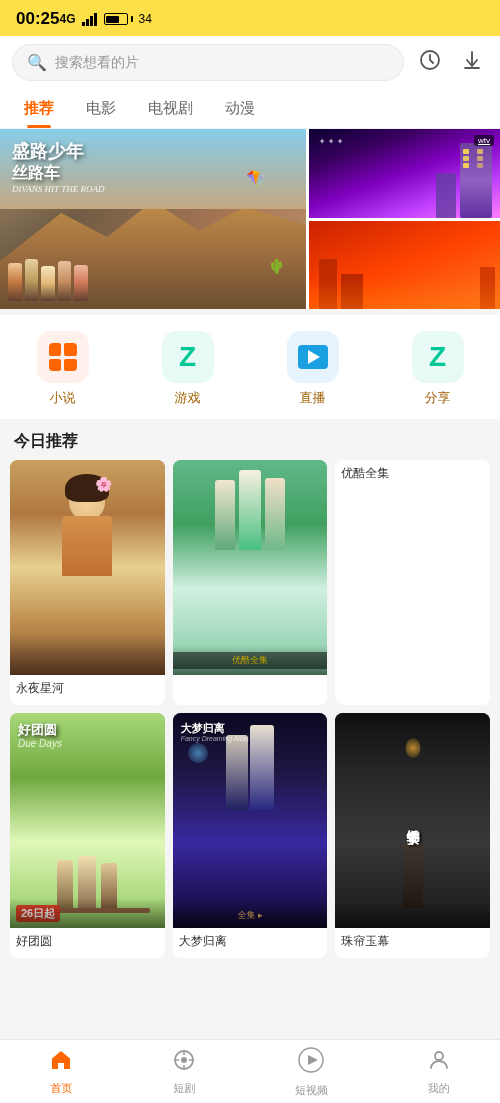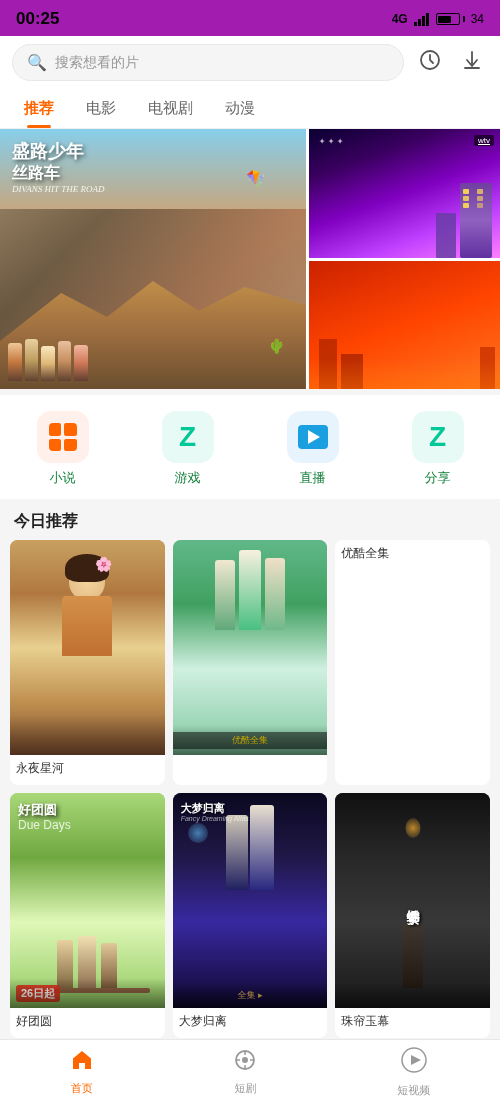--- a/index.html
+++ b/index.html
@@ -7,23 +7,23 @@
     body {
       width: 500px;
       min-height: 1103px;
       background: #f5f5f5;
       font-family: -apple-system, 'PingFang SC', 'Helvetica Neue', sans-serif;
       overflow-x: hidden;
     }
 
     
     .status-bar {
-      background: #a21caf;
-      display: flex;
-      justify-content: space-between;
+      background: #fde047;
+      display: flex;
+      justify-content: flex-start;
       align-items: center;
       padding: 6px 16px 4px;
       height: 36px;
     }
     .status-time {
       font-size: 17px;
       font-weight: 600;
       color: #000;
     }
     .status-icons {
@@ -122,21 +122,21 @@
       width: 24px;
       height: 3px;
       background: #ff6600;
       border-radius: 2px;
     }
 
     
     .banner-section {
       display: flex;
       gap: 3px;
-      height: 260px;
+      height: 180px;
       background: #fff;
     }
     .banner-main {
       flex: 1.6;
       background: linear-gradient(135deg, #c4a882, #8b7355, #d4956a, #e8c090);
       position: relative;
       overflow: hidden;
     }
     .banner-main-overlay {
       position: absolute;
@@ -218,21 +218,21 @@
       align-items: center;
       justify-content: center;
       font-size: 26px;
     }
     .cat-novel { background: #fff0eb; }
     .cat-game { background: #e8faf5; }
     .cat-live { background: #e8f4fd; }
     .cat-share { background: #e8faf5; }
     .category-label {
       font-size: 13px;
-      color: #15803d;
+      color: #a16207;
     }
 
     
     .section-title {
       background: #f5f5f5;
       padding: 12px 14px 8px;
       font-size: 16px;
       font-weight: 700;
       color: #222;
     }
@@ -579,21 +579,21 @@
       <div style="position:absolute;bottom:20px;left:50%;transform:translateX(-50%);display:flex;gap:5px;align-items:flex-end;">
         <div style="width:16px;height:48px;background:linear-gradient(180deg,#e8d0a0,#806840);border-radius:3px 3px 0 0;"></div>
         <div style="width:18px;height:52px;background:linear-gradient(180deg,#f0e0b0,#907050);border-radius:3px 3px 0 0;"></div>
         <div style="width:16px;height:45px;background:linear-gradient(180deg,#e0c898,#785838);border-radius:3px 3px 0 0;"></div>
       </div>
 
       <div style="position:absolute;bottom:15px;left:15px;right:15px;height:5px;background:#8B6040;border-radius:2px;"></div>
 
       <div style="position:absolute;top:8px;left:8px;color:#fff;font-size:13px;font-weight:900;text-shadow:2px 2px 4px rgba(0,0,0,0.8);">好团圆</div>
 
-      <div style="position:absolute;top:25px;left:8px;color:rgba(255,255,255,0.8);font-size:12px;">Due Days</div>
+      <div style="position:absolute;top:25px;left:8px;color:rgba(255,255,255,0.8);font-size:10px;font-style:italic;">Due Days</div>
 
       <div style="position:absolute;bottom:6px;left:6px;background:rgba(220,50,30,0.9);color:#fff;font-size:11px;font-weight:700;padding:1px 5px;border-radius:3px;">26日起</div>
       <div style="position:absolute;bottom:0;left:0;right:0;height:30px;background:linear-gradient(transparent,rgba(0,0,0,0.5));"></div>
     </div>
     <div class="card-title cn">好团圆</div>
   </div>
 
   <div class="content-card">
     <div class="card-image poster-5">
       <div style="position:absolute;inset:0;background:linear-gradient(180deg,#0a0820 0%,#201848 30%,#3828a0 60%,#100830 100%);"></div>
@@ -661,13 +661,22 @@
   <div class="nav-item">
     <span class="nav-icon">
       <svg width="28" height="28" viewBox="0 0 28 28" fill="none">
         <circle cx="14" cy="14" r="12" stroke="#999" stroke-width="1.5"></circle>
         <polygon points="11,9 21,14 11,19" fill="#999"></polygon>
       </svg>
     </span>
     <span class="nav-label cn">短视频</span>
   </div>
 
+  <div class="nav-item">
+    <span class="nav-icon">
+      <svg width="24" height="24" viewBox="0 0 24 24" fill="none">
+        <circle cx="12" cy="8" r="4" stroke="#999" stroke-width="1.8"></circle>
+        <path d="M4 20c0-4 3.6-7 8-7s8 3 8 7" stroke="#999" stroke-width="1.8" stroke-linecap="round"></path>
+      </svg>
+    </span>
+    <span class="nav-label cn">我的</span>
+  </div>
 </div>
 
 </body></html>

